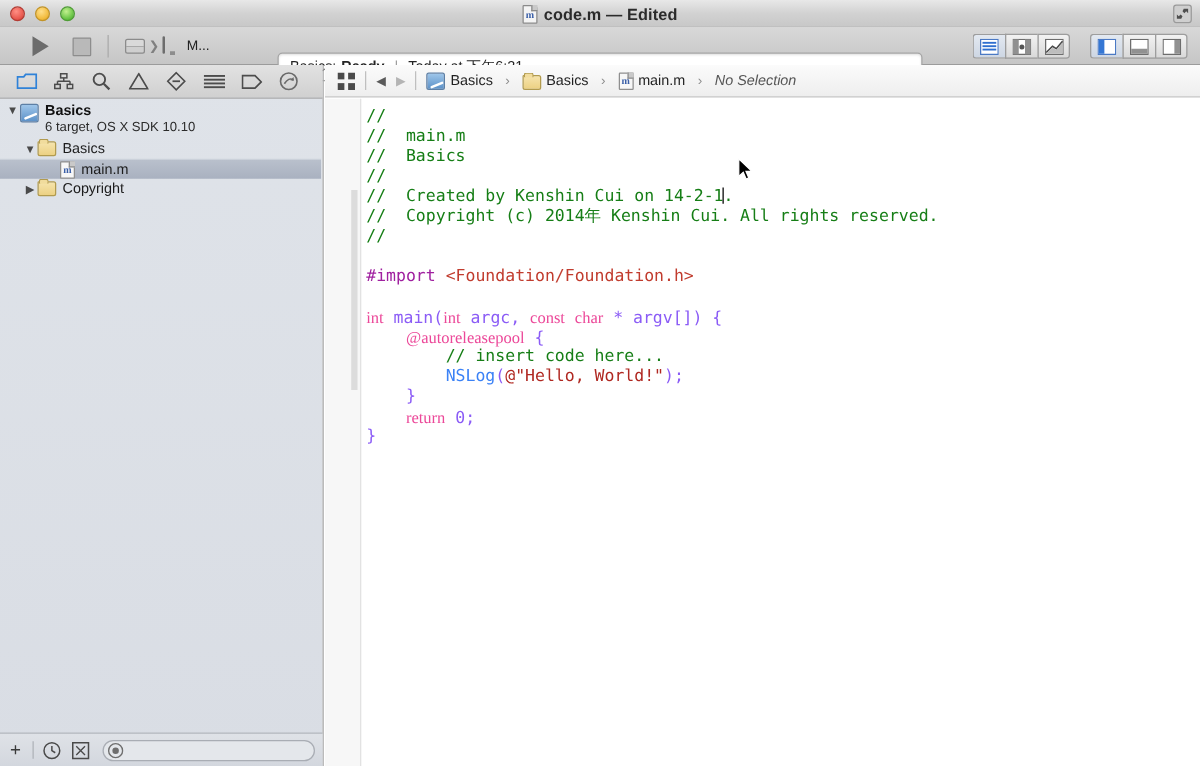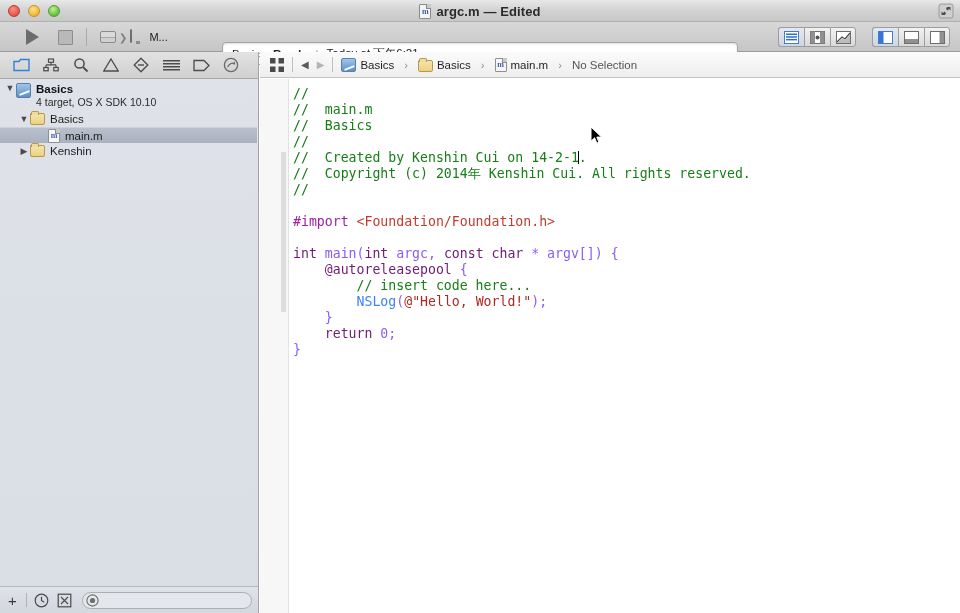--- a/index.html
+++ b/index.html
@@ -233,21 +233,21 @@
     border-bottom: 1px solid #c3c3c3;
     display: flex; align-items: center; box-sizing: border-box;
     padding-left: 10px; gap: 8px;
     font-size: 11.5px; color: #1f1f1f;
   }
   .jb-grid { width: 14px; height: 14px; cursor: pointer; }
   .jb-sep { width: 1px; height: 15px; background: #bfbfbf; }
   .jb-arrow { cursor: pointer; font-size: 10px; }
   .crumb { display: flex; align-items: center; gap: 4px; cursor: pointer; }
   .crumb-sep { color: #8c8c8c; font-size: 11px; margin: 0 2px; }
-  .crumb-none { color: #555; cursor: pointer; }
+  .crumb-none { color: #555; cursor: pointer; font-style: italic; }
 
   .gutter {
     position: absolute; left: 0; top: 27px; width: 28px; bottom: 0;
     background: #f7f7f7;
     border-right: 1px solid #e2e2e2;
   }
   .changebar {
     position: absolute; left: 21px; top: 100px; width: 5px; height: 160px;
     background: #dcdcdc;
   }
@@ -257,21 +257,21 @@
     font-family: "DejaVu Sans Mono", monospace;
     font-size: 13.2px;
     line-height: 16px;
     white-space: pre;
     color: #1f1f1f;
     overflow: hidden;
   }
   .cm { color: #167e16; }
   .pp { color: #a021a0; }
   .hdr { color: #c13c2e; }
-  .kw { color: #701a75; }
+  .kw { color: #ec4899; font-family: Liberation Serif, serif; }
   .fn { color: #3b82f6; }
   .str { color: #b02821; }
   .pl { color: #8b5cf6; }
   .caret {
     display: inline-block; width: 1px; height: 13px;
     background: #000; vertical-align: -2px; margin: 0 -0.5px;
   }
 
   .cursor-arrow {
     position: absolute; left: 330px; top: 74px; width: 13px; height: 19px;
@@ -284,21 +284,21 @@
 <div id="app">
 
   <div class="titlebar">
     <div class="lights">
       <div class="light red"></div>
       <div class="light yellow"></div>
       <div class="light green"></div>
     </div>
     <div class="title-center">
       <span class="doc-icon-m">m</span>
-      <span>argc.m — Edited</span>
+      <span>code.m — Edited</span>
     </div>
     <div class="fullscreen-btn">
       <svg width="16" height="16" viewBox="0 0 16 16">
         <rect x="1" y="1" width="14" height="14" rx="2" fill="#cfcfcf" stroke="#9a9a9a"></rect>
         <path d="M9 4h3.5v3.5L11 6 9.5 7.5 8 6z" fill="#4f4f4f"></path>
         <path d="M7 12H3.5V8.5L5 10l1.5-1.5L8 10z" fill="#4f4f4f"></path>
       </svg>
     </div>
   </div>
 
@@ -434,40 +434,40 @@
       </div>
     </div>
 
     <div class="nav-tree">
 
       <div style="height:28px; display:flex; align-items:flex-start; padding-top:3px; padding-left:4px; cursor:pointer;">
         <span class="disc">▼</span>
         <span class="proj-icon"></span>
         <span style="display:flex; flex-direction:column; margin-left:5px;">
           <span style="font-size:11.5px; font-weight:bold; color:#111; line-height:13px;">Basics</span>
-          <span style="font-size:10.5px; color:#2b2b2b; line-height:13px;">4 target, OS X SDK 10.10</span>
+          <span style="font-size:10.5px; color:#2b2b2b; line-height:13px;">6 target, OS X SDK 10.10</span>
         </span>
       </div>
 
       <div class="tree-row" style="padding-left:18px;">
         <span class="disc">▼</span>
         <span class="folder-icon"></span>
         <span class="tree-label">Basics</span>
       </div>
 
       <div class="tree-row selected" style="padding-left:36px;">
         <span class="disc empty"></span>
         <span class="m-icon">m</span>
         <span class="tree-label">main.m</span>
       </div>
 
       <div class="tree-row" style="padding-left:18px;">
         <span class="disc">▶</span>
         <span class="folder-icon"></span>
-        <span class="tree-label">Kenshin</span>
+        <span class="tree-label">Copyright</span>
       </div>
     </div>
 
     <div class="nav-footer">
       <span class="plus-btn">+</span>
       <span class="foot-sep"></span>
       <span class="foot-ico">
         <svg width="15" height="15" viewBox="0 0 15 15">
             <circle cx="7.5" cy="7.5" r="6.3" fill="none" stroke="#4a4a4a" stroke-width="1.2"></circle>
             <path d="M7.5 3.8 V7.5 L10.2 9.2" stroke="#4a4a4a" stroke-width="1.2" fill="none"></path>

